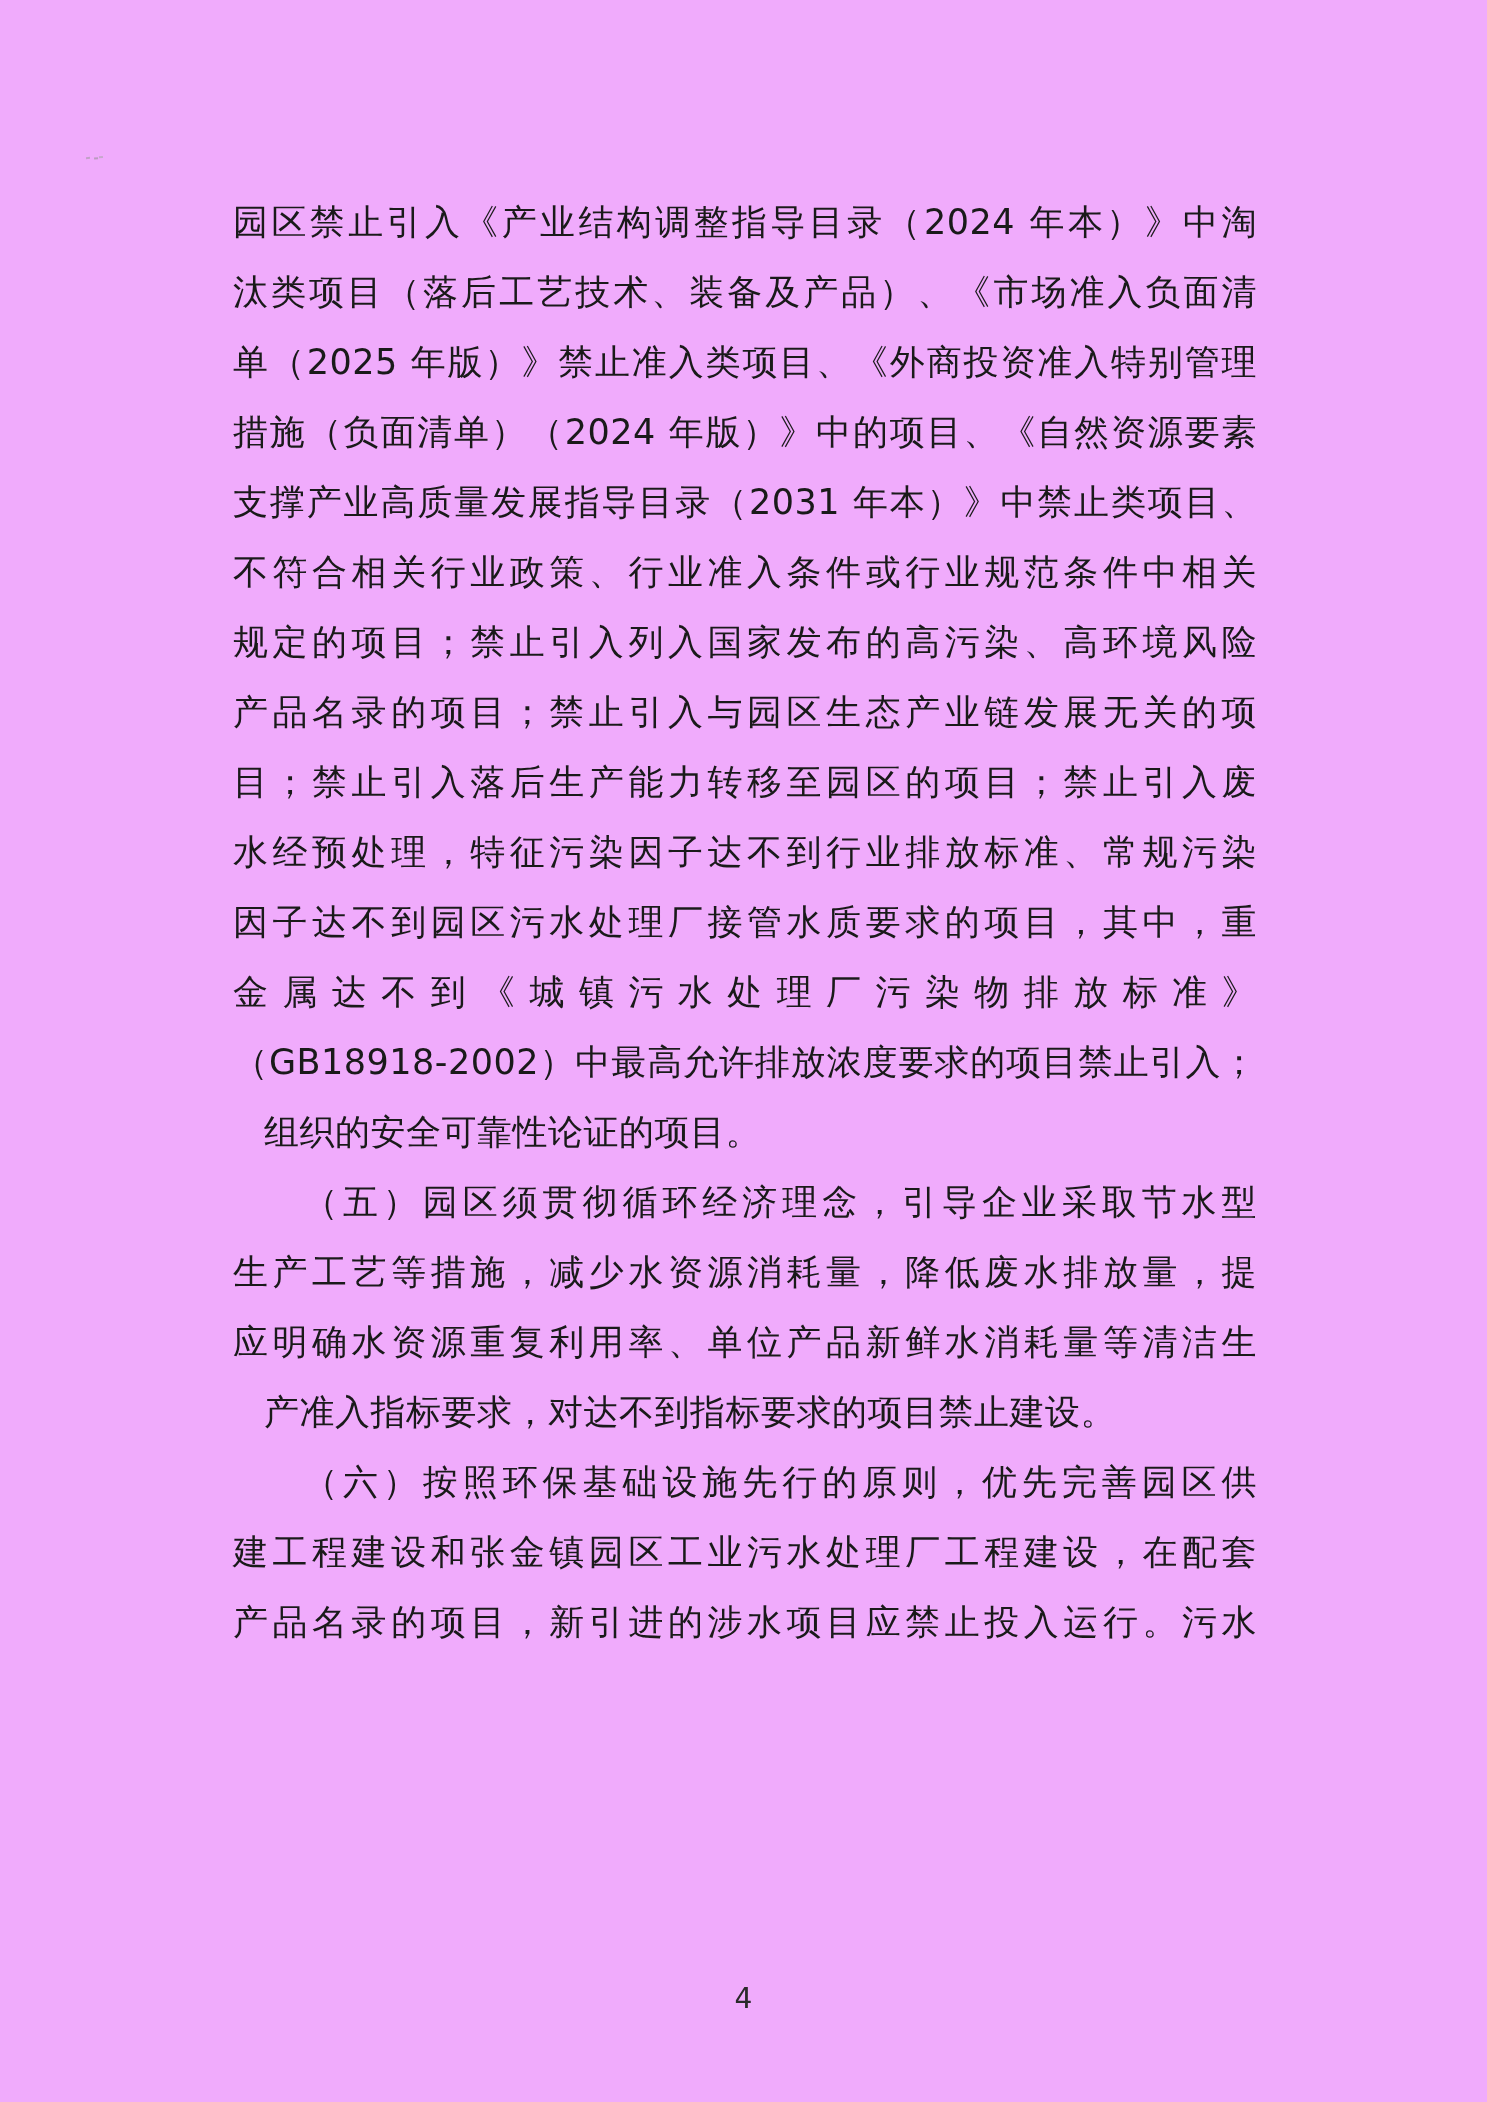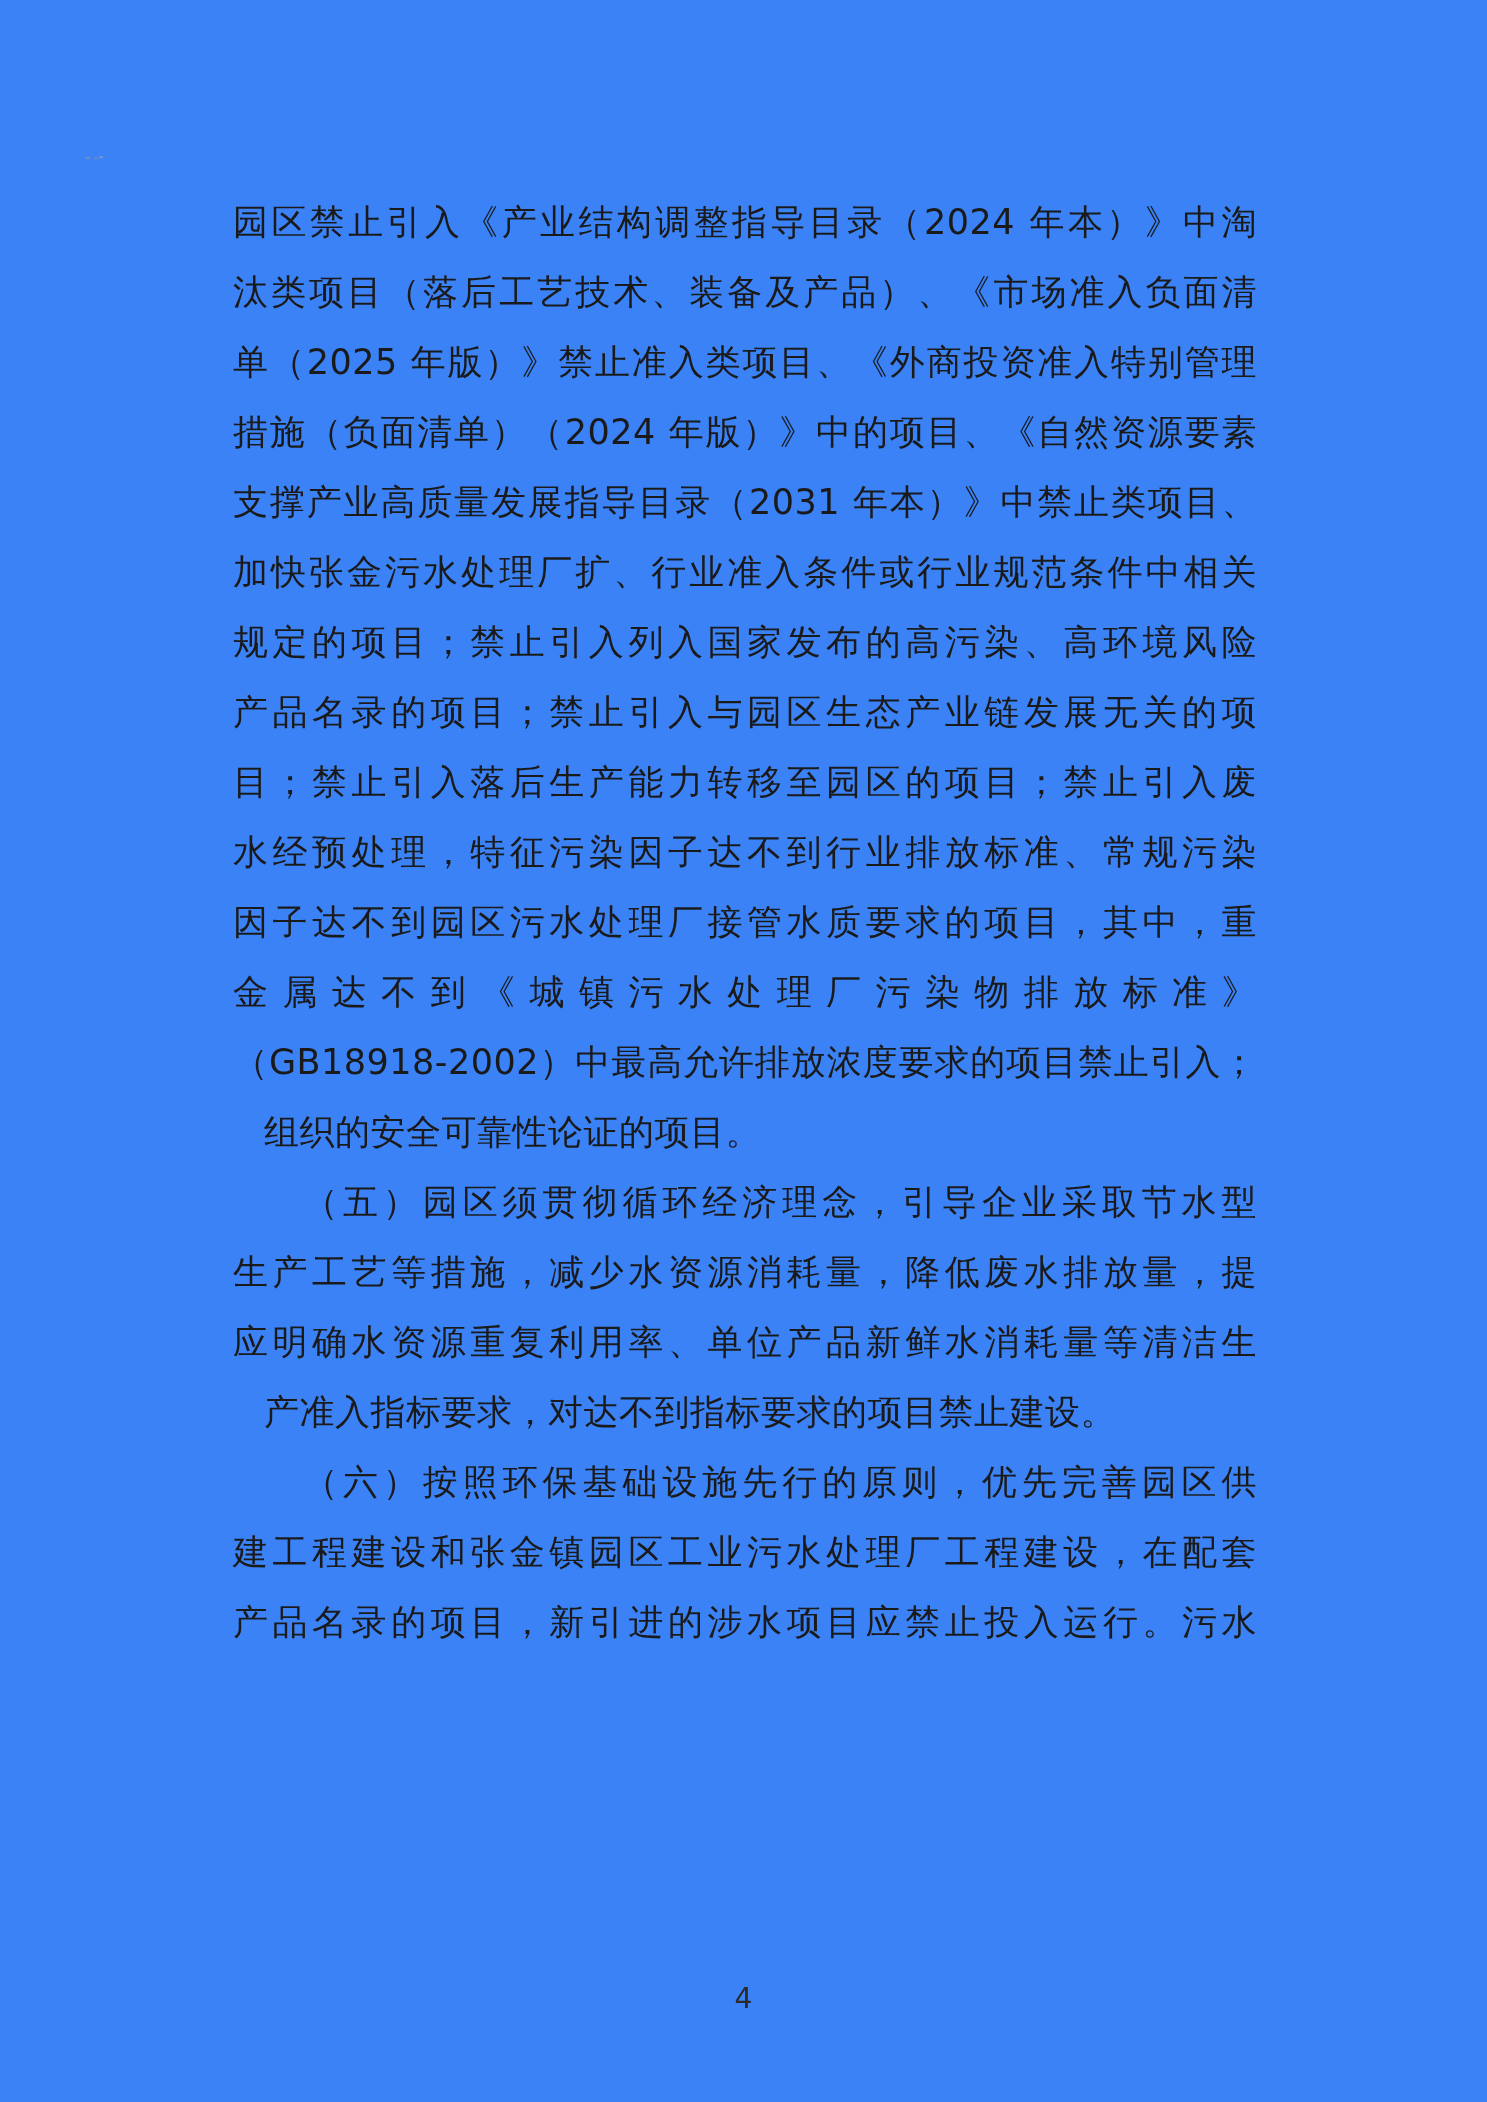--- a/index.html
+++ b/index.html
@@ -5,21 +5,21 @@
   html, body {
     margin: 0;
     padding: 0;
     background: #e8e8e8;
   }
   .page {
     position: relative;
     width: 1487px;
     height: 2102px;
     margin: 0 auto;
-    background: #3b82f6;
+    background: #f0abfc;
     overflow: hidden;
     font-family: "DejaVu Sans", sans-serif;
     color: #1a1a1a;
   }
   .doc-body {
     position: absolute;
     left: 233px;
     top: 187px;
     width: 1024px;
   }
@@ -77,21 +77,21 @@
 <div class="page">
 
   <span class="scan-smudge"></span>
 
   <main class="doc-body">
     <div class="line">园区禁止引入《产业结构调整指导目录（2024 年本）》中淘</div>
     <div class="line">汰类项目（落后工艺技术、装备及产品）、《市场准入负面清</div>
     <div class="line">单（2025 年版）》禁止准入类项目、《外商投资准入特别管理</div>
     <div class="line">措施（负面清单）（2024 年版）》中的项目、《自然资源要素</div>
     <div class="line">支撑产业高质量发展指导目录（2031 年本）》中禁止类项目、</div>
-    <div class="line">加快张金污水处理厂扩、行业准入条件或行业规范条件中相关</div>
+    <div class="line">不符合相关行业政策、行业准入条件或行业规范条件中相关</div>
     <div class="line">规定的项目；禁止引入列入国家发布的高污染、高环境风险</div>
     <div class="line">产品名录的项目；禁止引入与园区生态产业链发展无关的项</div>
     <div class="line">目；禁止引入落后生产能力转移至园区的项目；禁止引入废</div>
     <div class="line">水经预处理，特征污染因子达不到行业排放标准、常规污染</div>
     <div class="line">因子达不到园区污水处理厂接管水质要求的项目，其中，重</div>
     <div class="line">金属达不到《城镇污水处理厂污染物排放标准》</div>
     <div class="line">（GB18918-2002）中最高允许排放浓度要求的项目禁止引入；</div>
     <div class="line para-end">组织的安全可靠性论证的项目。</div>
     <div class="line indent">（五）园区须贯彻循环经济理念，引导企业采取节水型</div>
     <div class="line">生产工艺等措施，减少水资源消耗量，降低废水排放量，提</div>

